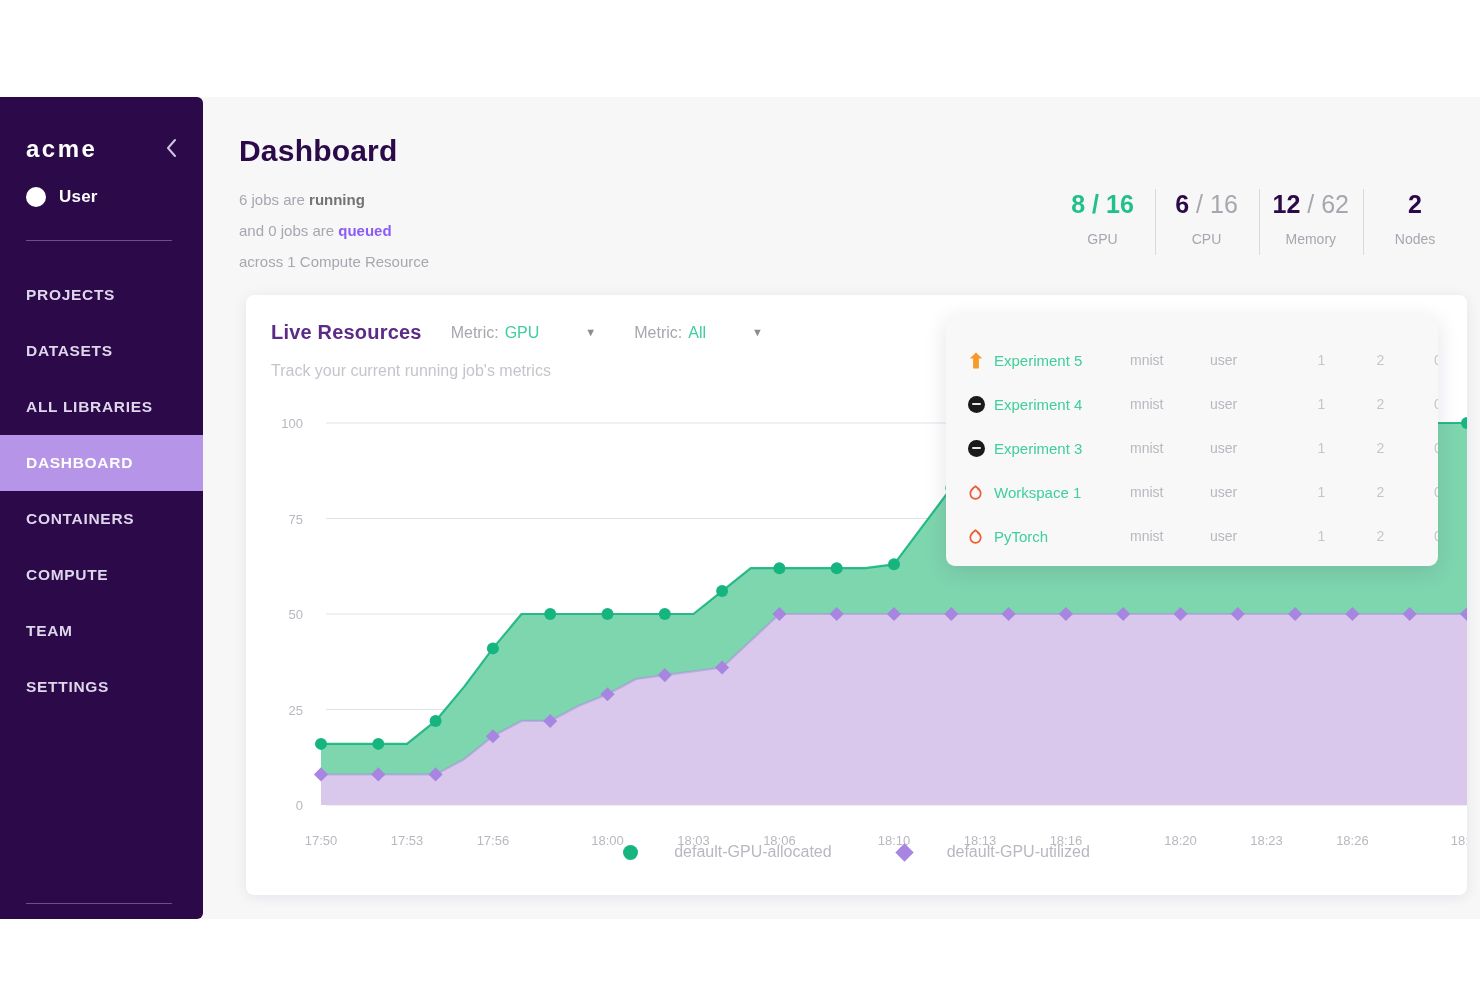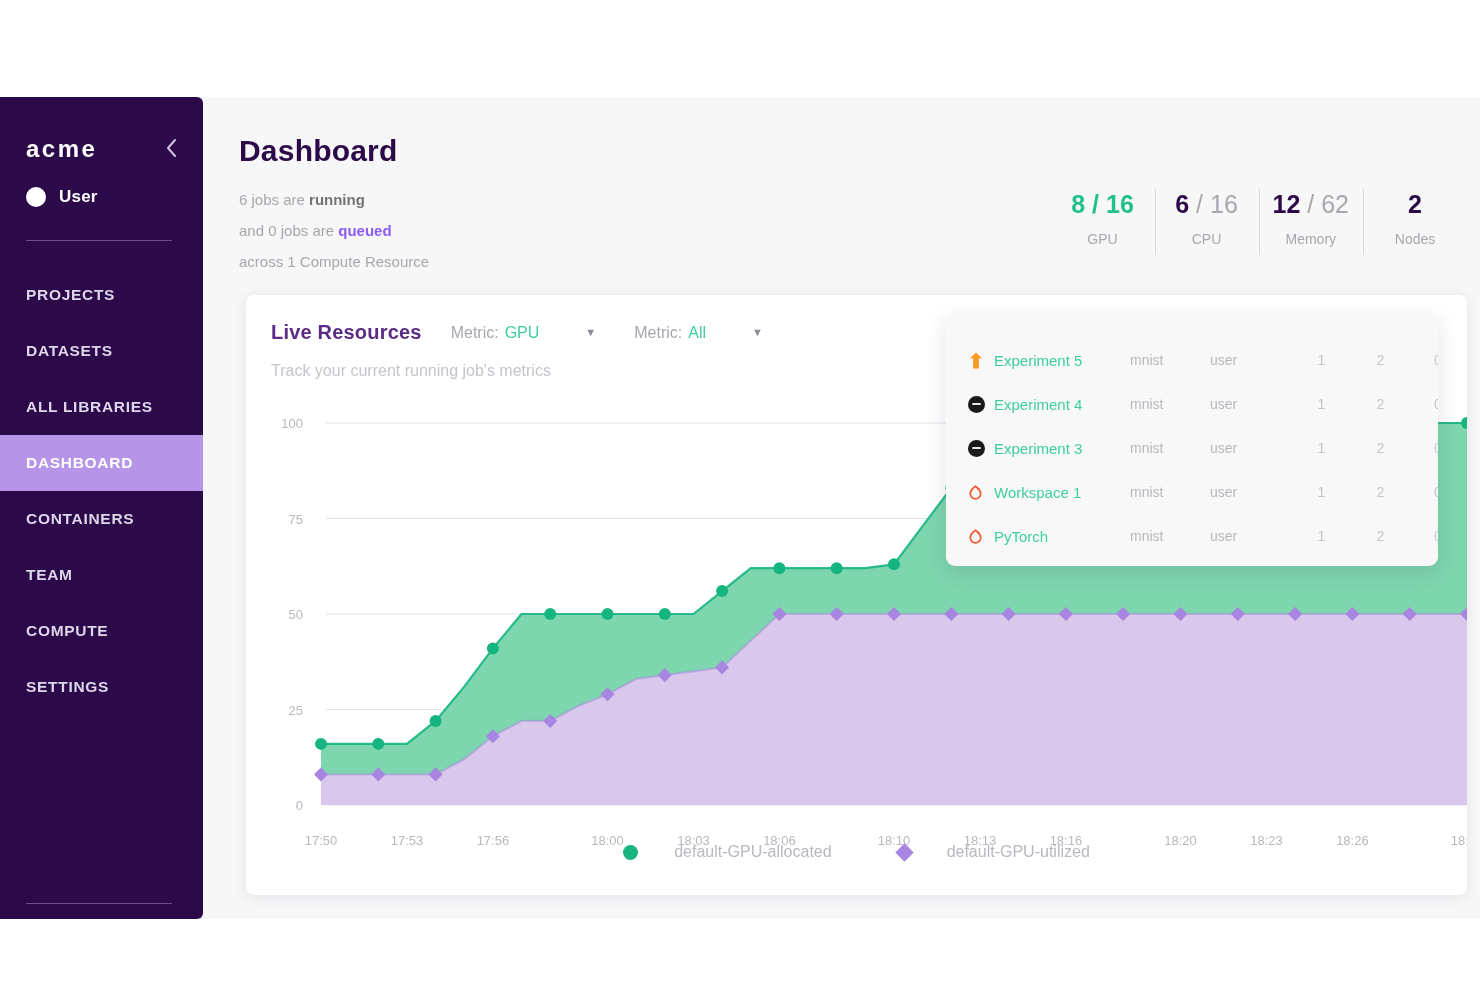--- a/index.html
+++ b/index.html
@@ -281,24 +281,24 @@
       <div class="nav-item">
           <span>ALL LIBRARIES</span>
         </div>
       <div class="nav-item active">
           <span>DASHBOARD</span>
         </div>
       <div class="nav-item">
           <span>CONTAINERS</span>
         </div>
       <div class="nav-item">
+          <span>COMPUTE</span>
+        </div>
+      <div class="nav-item">
           <span>TEAM</span>
-        </div>
-      <div class="nav-item">
-          <span>COMPUTE</span>
         </div>
       <div class="nav-item">
           <span>SETTINGS</span>
         </div>
     </div>
 
     <div class="side-divider bottom"></div>
     <div class="sidebar-logo">cnvrg.io</div>
   </nav>
 

